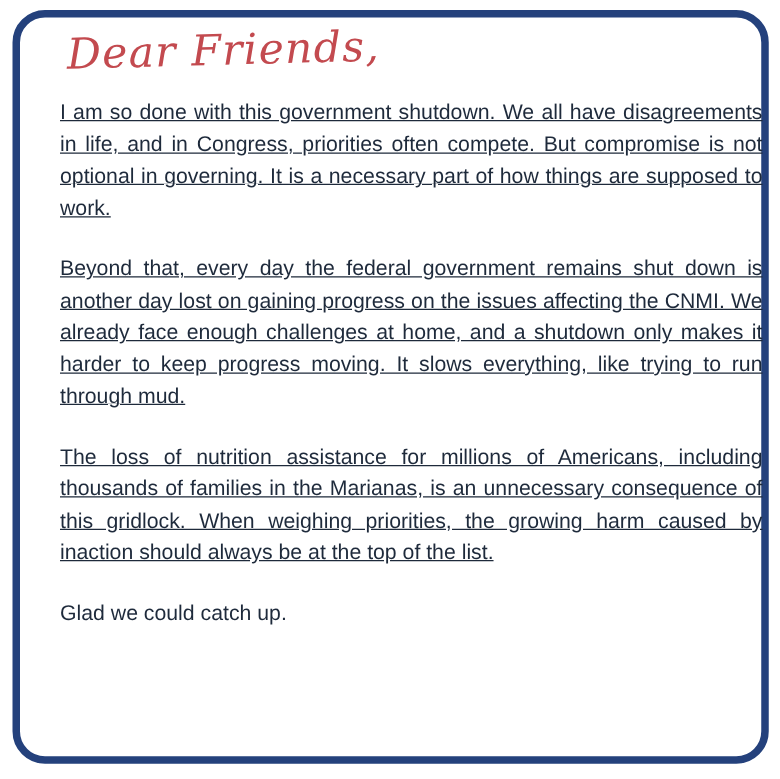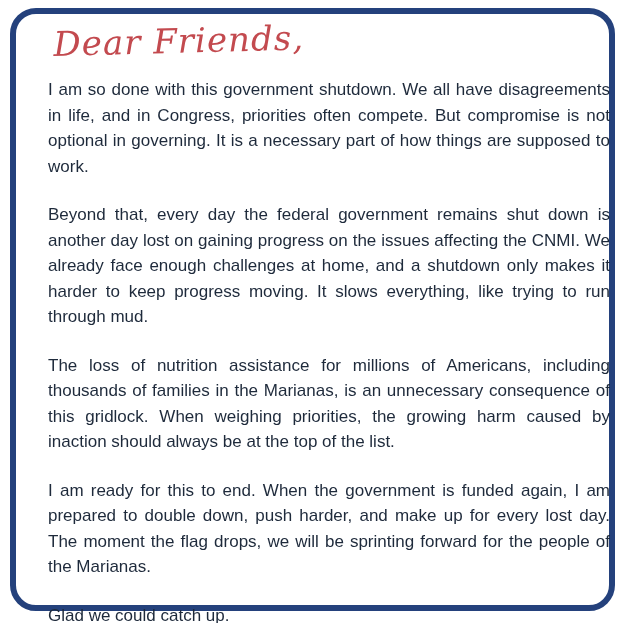--- a/index.html
+++ b/index.html
@@ -39,20 +39,21 @@
     letter-spacing: 1px;
   }
   .body-para {
     margin: 0 0 23px 12px;
     width: 562px;
     font-size: 17px;
     line-height: 25.5px;
     color: var(--text, #1e2a3b);
     text-align: justify;
     text-justify: inter-word;
+    text-decoration: underline;
   }
   .closing {
     margin: 0 0 0 12px;
     font-size: 17px;
     line-height: 25.5px;
     color: var(--text, #1e2a3b);
     text-align: left;
   }
 </style>
 </head>
@@ -61,18 +62,17 @@
 <div class="page">
   <div class="card">
     <div class="greeting">Dear Friends,</div>
 
     <p class="body-para">I am so done with this government shutdown. We all have disagreements in life, and in Congress, priorities often compete. But compromise is not optional in governing. It is a necessary part of how things are supposed to work.</p>
 
     <p class="body-para">Beyond that, every day the federal government remains shut down is another day lost on gaining progress on the issues affecting the CNMI. We already face enough challenges at home, and a shutdown only makes it harder to keep progress moving. It slows everything, like trying to run through mud.</p>
 
     <p class="body-para">The loss of nutrition assistance for millions of Americans, including thousands of families in the Marianas, is an unnecessary consequence of this gridlock. When weighing priorities, the growing harm caused by inaction should always be at the top of the list.</p>
 
-    <p class="body-para">I am ready for this to end. When the government is funded again, I am prepared to double down, push harder, and make up for every lost day. The moment the flag drops, we will be sprinting forward for the people of the Marianas.</p>
 
     <p class="closing">Glad we could catch up.</p>
 
   </div>
 </div>
 
 </body></html>

